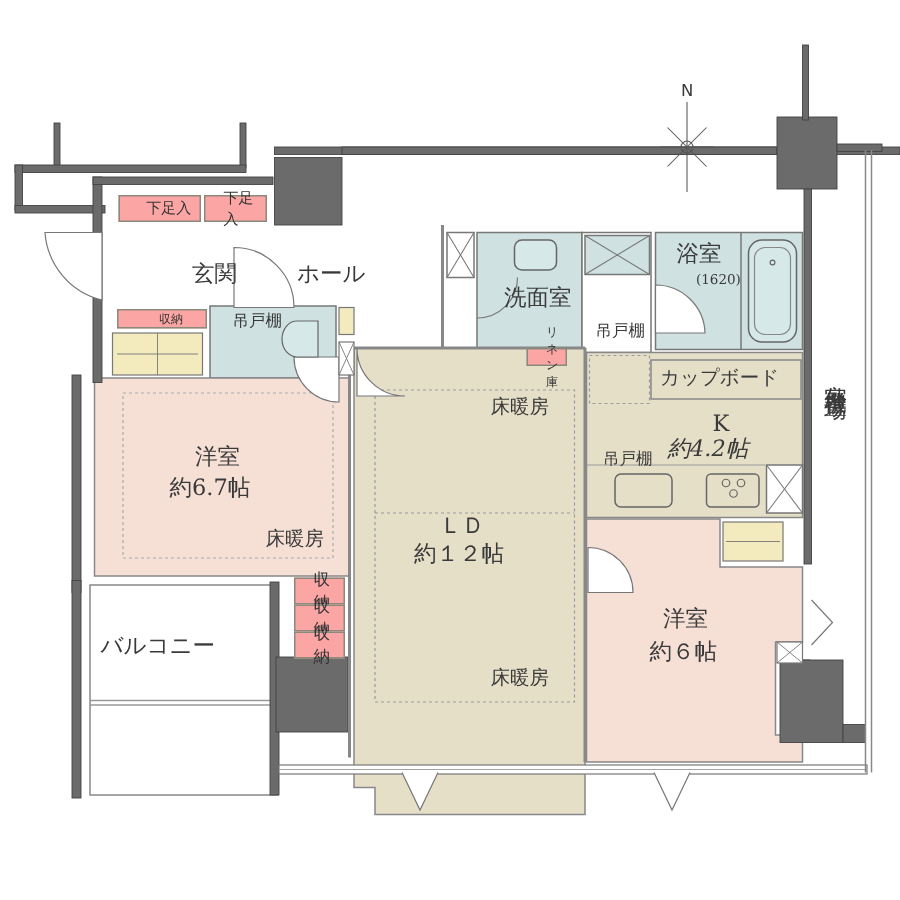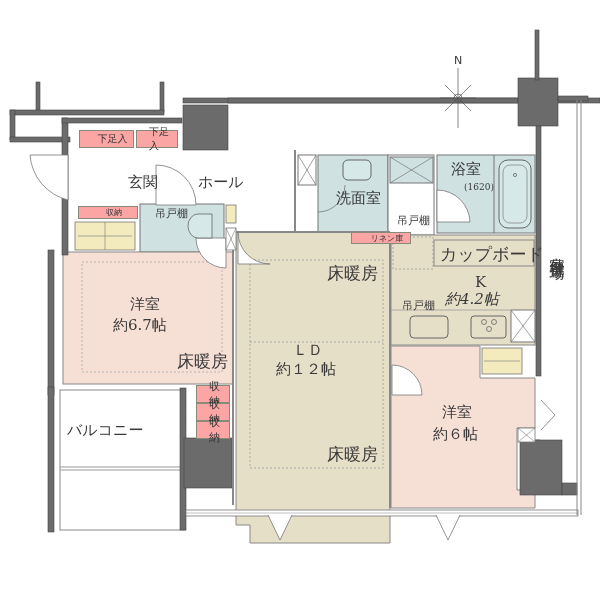--- a/index.html
+++ b/index.html
@@ -1,21 +1,21 @@
 <!DOCTYPE html>
 <html><head>
 <meta charset="utf-8">
 <style>
   html, body { margin:0; padding:0; background:#ffffff; }
   body { width:600px; height:600px; position:relative; overflow:hidden;
          font-family: "DejaVu Serif", "Liberation Serif", serif; color:#333; }
   .plan { position:absolute; left:0; top:0; width:600px; height:600px; }
   .lbl { position:absolute; white-space:nowrap; line-height:1; color:#3a3a3a; }
   .big { font-size:15px; }
-  .mid { font-size:17px; }
+  .mid { font-size:13px; }
   .sm  { font-size:11px; }
   .xs  { font-size:9px; }
   .vert { writing-mode: vertical-rl; letter-spacing:2px; }
   .tag { position:absolute; background:#fca5a5; border:1px solid #8a8a7a; box-sizing:border-box;
          display:flex; align-items:center; justify-content:center; font-size:10px; color:#333;padding-left:12px; }
 </style>
 </head>
 <body>
 
 <div class="plan">
@@ -154,21 +154,21 @@
   </g>
 </svg>
 
 
 <span class="lbl sm" style="left:454px;top:55px;font-family:'DejaVu Sans',sans-serif;">N</span>
 
 
 <div class="tag" style="left:79px;top:130px;width:55px;height:18px;">下足入</div>
 <div class="tag" style="left:136px;top:130px;width:42px;height:18px;">下足入</div>
 <div class="tag" style="left:78px;top:206px;width:60px;height:13px;font-size:8px;">収納</div>
-<div class="tag" style="left:351px;top:232px;width:60px;height:12px;font-size:8px;">リネン庫</div>
+<div class="tag" style="left:351px;top:232px;width:27px;height:12px;font-size:8px;">リネン庫</div>
 <div class="tag" style="left:196px;top:385px;width:34px;height:18px;font-size:11px;">収納</div>
 <div class="tag" style="left:196px;top:403px;width:34px;height:18px;font-size:11px;">収納</div>
 <div class="tag" style="left:196px;top:421px;width:34px;height:18px;font-size:11px;">収納</div>
 
 
 <span class="lbl big" style="left:100px;top:175px;margin-left:28px;">玄関</span>
 <span class="lbl big" style="left:198px;top:175px;">ホール</span>
 <span class="lbl sm" style="left:155px;top:208px;">吊戸棚</span>
 <span class="lbl big" style="left:336px;top:192px;font-family:Liberation Mono, monospace;">洗面室</span>
 <span class="lbl sm" style="left:397px;top:215px;">吊戸棚</span>

